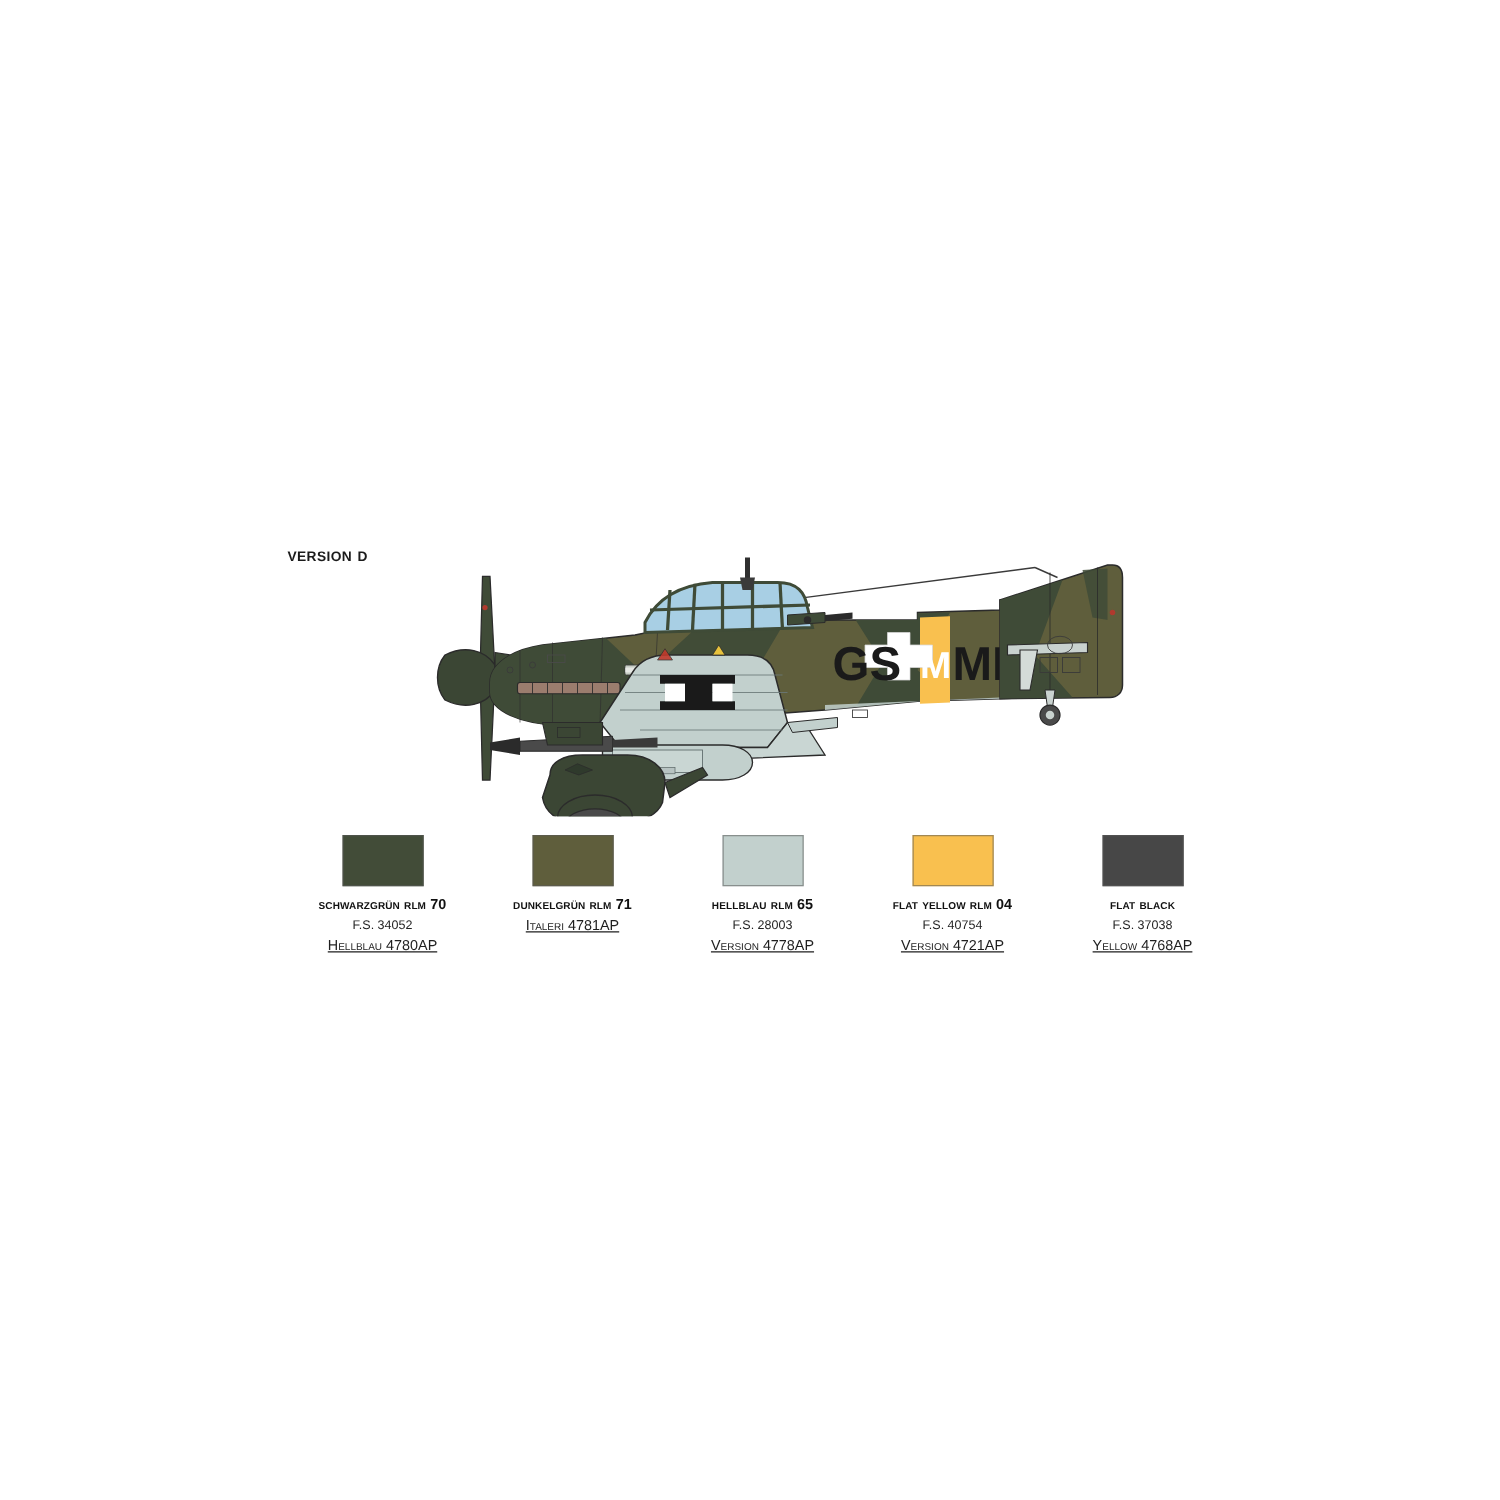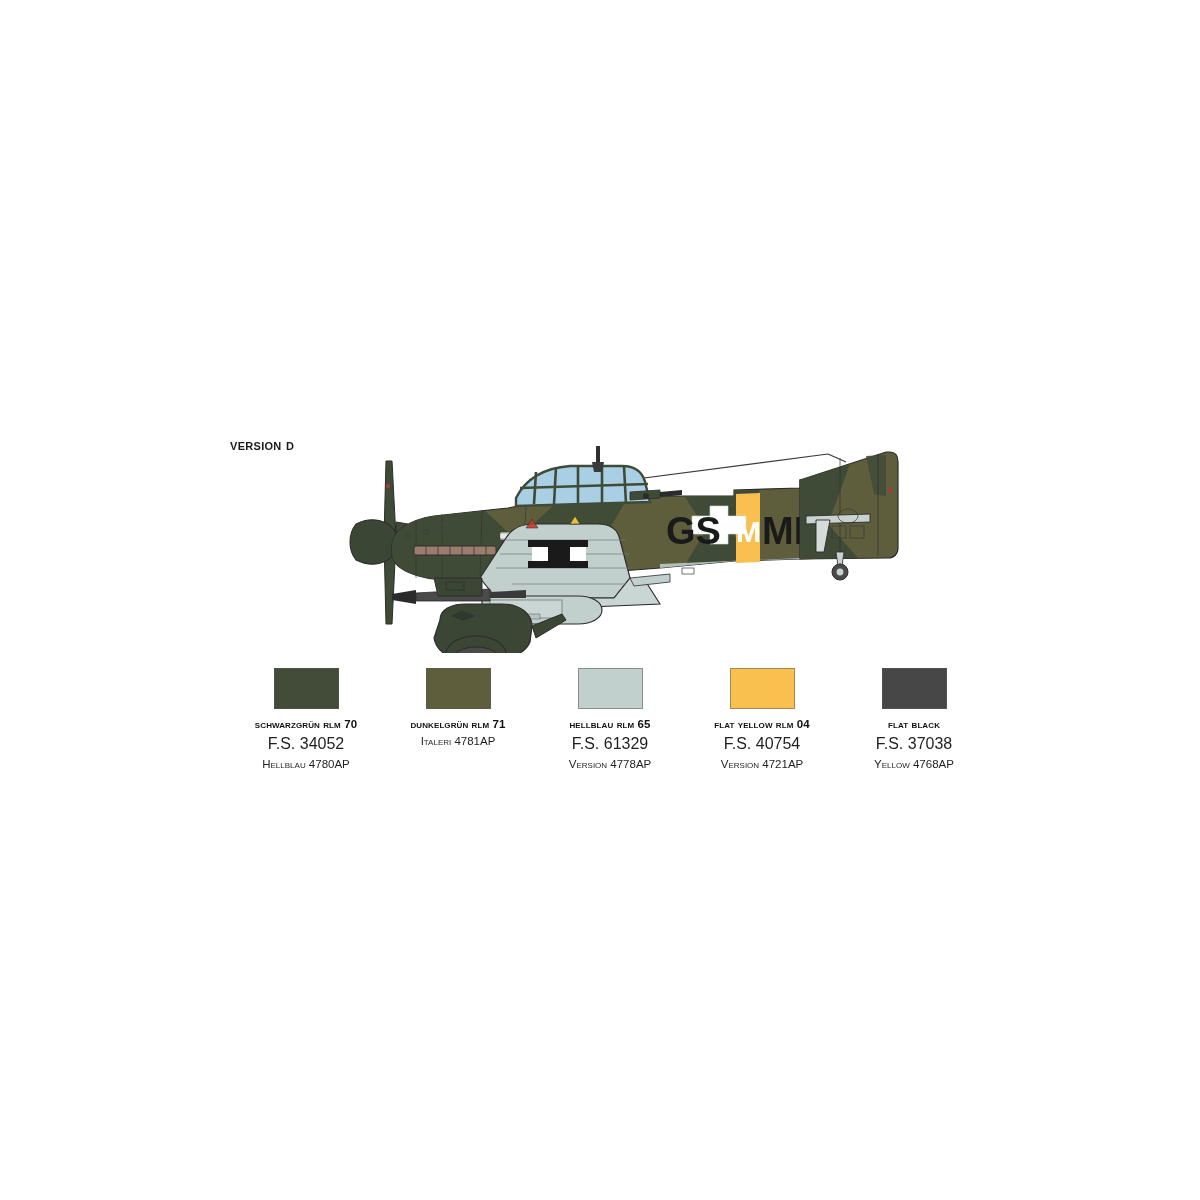--- a/index.html
+++ b/index.html
@@ -79,32 +79,33 @@
     font-weight: bold;
     color: #111111;
     font-variant: small-caps;
     text-transform: lowercase;
     letter-spacing: 0.1px;
     white-space: nowrap;
     text-align: center;
   }
   .paint-fs {
     margin-top: 5px;
-    font-size: 16px;
+    font-size: 10px;
     color: #1f1f1f;
     white-space: nowrap;
     text-align: center;
   }
   .paint-italeri {
     margin-top: 5px;
     font-size: 11.5px;
     color: #1f1f1f;
     font-variant: small-caps;
     white-space: nowrap;
     text-align: right;
+    text-decoration: underline;
   }
 </style>
 </head>
 <body>
 
 <div id="sheet" style="background: rgb(255, 255, 255);">
 
   <div id="version-title">Version D</div>
 
   <div id="aircraft-figure">
@@ -323,21 +324,21 @@
     <div class="paint-item">
       <div class="swatch" style="background:#5f5e3c"></div>
       <div class="paint-name">Dunkelgrün RLM 71</div>
 
       <div class="paint-italeri">Italeri 4781AP</div>
     </div>
 
     <div class="paint-item">
       <div class="swatch" style="background:#c2d0cd"></div>
       <div class="paint-name">Hellblau RLM 65</div>
-      <div class="paint-fs">F.S. 61329</div>
+      <div class="paint-fs">F.S. 28003</div>
       <div class="paint-italeri">Version 4778AP</div>
     </div>
 
     <div class="paint-item">
       <div class="swatch" style="background:#f9c04f"></div>
       <div class="paint-name">Flat Yellow RLM 04</div>
       <div class="paint-fs">F.S. 40754</div>
       <div class="paint-italeri">Version 4721AP</div>
     </div>
 

